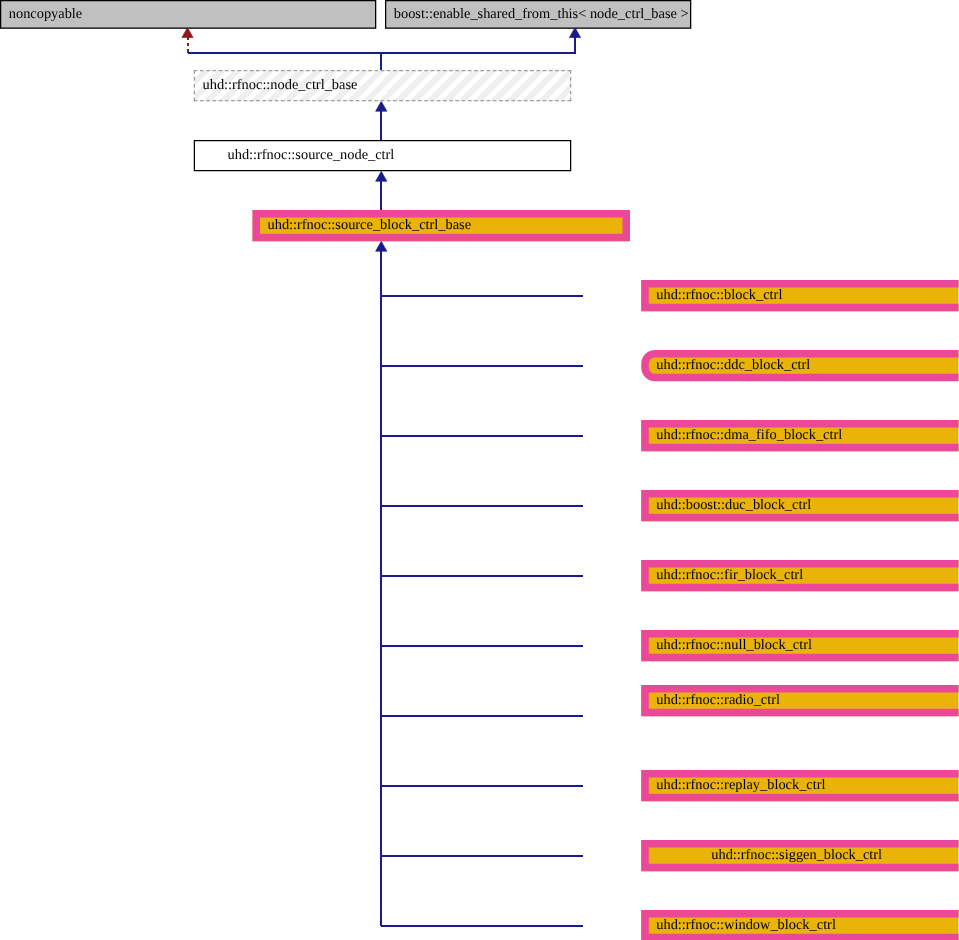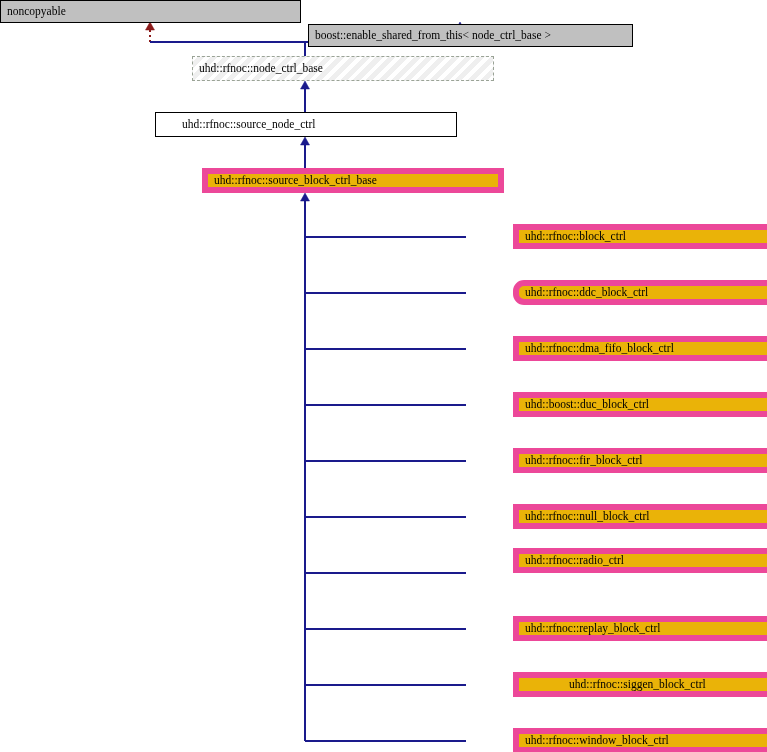--- a/index.html
+++ b/index.html
@@ -60,21 +60,20 @@
   .node.abstract {
     border: 1px dashed #9aa396;
     background-color: #ffffff;
     background-image: repeating-linear-gradient(
       -45deg,
       #ffffff 0px,
       #ffffff 4px,
       #efefef 4px,
       #efefef 9px
     );
-    margin-left: 37px;
   }
   .node .label {
     position: relative;
     z-index: 2;
     padding: 0 6px;
   }
 </style>
 </head>
 <body>
 
@@ -101,21 +100,21 @@
       <polyline points="305,573 466,573" fill="none" stroke="#1a1a8c" stroke-width="1.6" shape-rendering="crispEdges"></polyline>
       <polyline points="305,629 466,629" fill="none" stroke="#1a1a8c" stroke-width="1.6" shape-rendering="crispEdges"></polyline>
       <polyline points="305,685 466,685" fill="none" stroke="#1a1a8c" stroke-width="1.6" shape-rendering="crispEdges"></polyline>
       <polyline points="305,741 466,741" fill="none" stroke="#1a1a8c" stroke-width="1.6" shape-rendering="crispEdges"></polyline>
     </svg>
 
   <div id="nodes">
       <div class="node ancestor" style="left: 0px; top: 0px; width: 301px; height: 23px;">
         <span class="label">noncopyable</span>
       </div>
-      <div class="node ancestor" style="left: 308px; top: 0px; width: 325px; height: 23px; margin-top: 24px;">
+      <div class="node ancestor" style="left: 308px; top: 0px; width: 245px; height: 23px;">
         <span class="label">boost::enable_shared_from_this&lt; node_ctrl_base &gt;</span>
       </div>
       <div class="node abstract" style="left: 155px; top: 56px; width: 302px; height: 25px;">
         <span class="label">uhd::rfnoc::node_ctrl_base</span>
       </div>
       <div class="node plain" style="left: 155px; top: 112px; width: 302px; height: 25px;">
         <span class="label">uhd::rfnoc::source_node_ctrl</span>
       </div>
       <div class="node derived" style="left: 155px; top: 168px; width: 302px; height: 25px;">
         <span class="label">uhd::rfnoc::source_block_ctrl_base</span>

